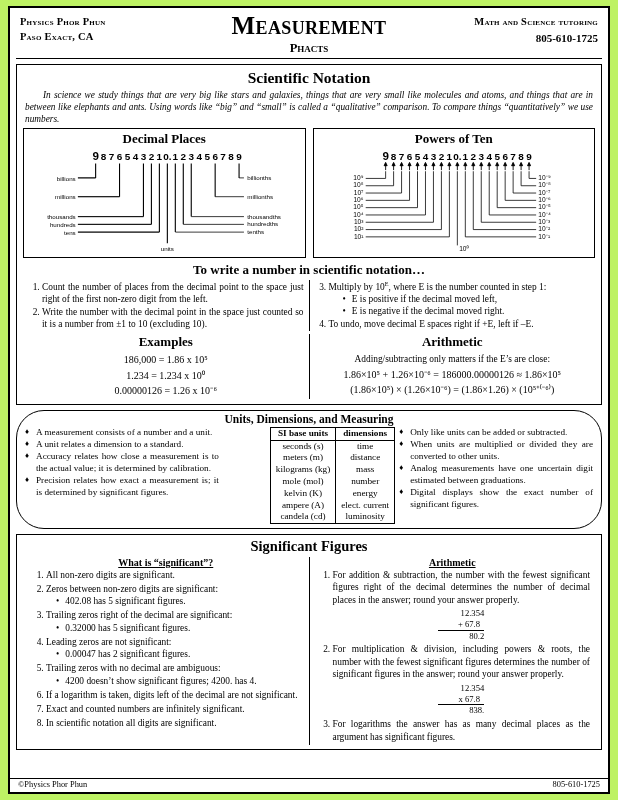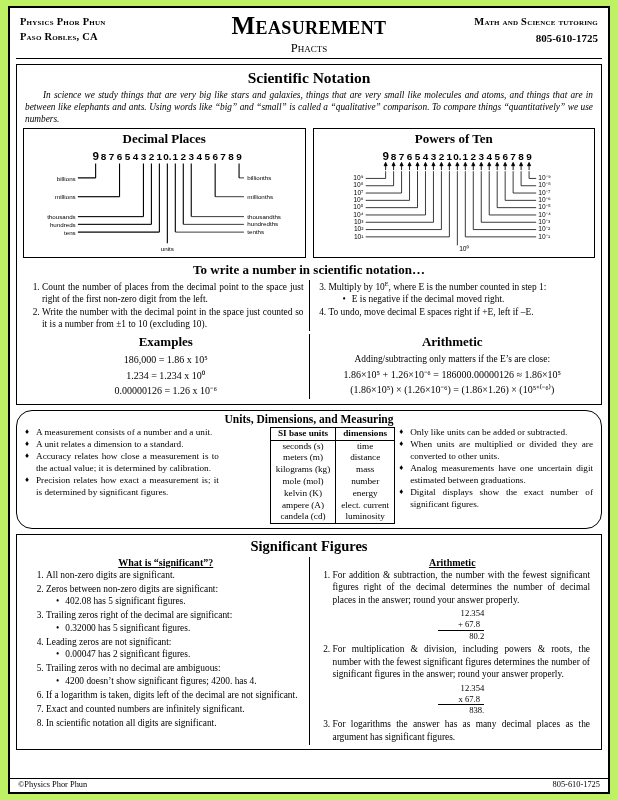--- a/index.html
+++ b/index.html
@@ -43,34 +43,34 @@
   .hdr-mid { flex: 1; text-align: center; margin-top: -2px; }
   .title-main {
     font-variant: small-caps;
     font-weight: bold;
     font-size: 25px;
     line-height: 1.04;
     letter-spacing: .4px;
   }
   .title-sub {
     font-variant: small-caps;
-    font-weight: normal;
+    font-weight: bold;
     font-size: 12.5px;
     margin-top: 2px;
   }
   .phone { font-weight: bold; font-size: 11px; margin-top: 2px; }
 
   
   .box {
     border: 1.6px solid #000;
     margin-top: 5px;
     padding: 3px 6px 5px 6px;
   }
   .box-round {
-    border-radius: 16px;
+    border-radius: 28px;
   }
   .sec-title {
     text-align: center;
     font-weight: bold;
     font-size: 15.5px;
     line-height: 1.15;
     margin: 1px 0 2px 0;
   }
   .sec-title-sm {
     text-align: center;
@@ -177,21 +177,21 @@
 </style>
 </head>
 <body>
 
 <div class="page">
 <div class="sheet">
 
   <div class="header">
     <div class="hdr-left">
       <div class="sc">Physics Phor Phun</div>
-      <div class="sc">Paso Robles, CA</div>
+      <div class="sc">Paso Exact, CA</div>
     </div>
     <div class="hdr-mid">
       <div class="title-main">Measurement</div>
       <div class="title-sub">Phacts</div>
     </div>
     <div class="hdr-right">
       <div class="sc">Math and Science tutoring</div>
       <div class="phone">805-610-1725</div>
     </div>
   </div>
@@ -387,20 +387,21 @@
       <div class="col">
         <ol class="steps">
           <li>Count the number of places from the decimal point to the space just right of the first non-zero digit from the left.</li>
           <li>Write the number with the decimal point in the space just counted so it is a number from ±1 to 10 (excluding 10).</li>
         </ol>
       </div>
       <div class="col">
         <ol class="steps" start="3">
           <li><span>Multiply by 10</span><sup>E</sup><span>, where E is the number counted in step 1:</span>
             <ul class="subbul">
+              <li>E is positive if the decimal moved left,</li>
               <li>E is negative if the decimal moved right.</li>
             </ul>
           </li>
           <li>To undo, move decimal E spaces right if +E, left if –E.</li>
         </ol>
       </div>
     </div>
 
     <div class="cols2" style="margin-top:3px;">
       <div class="col">

